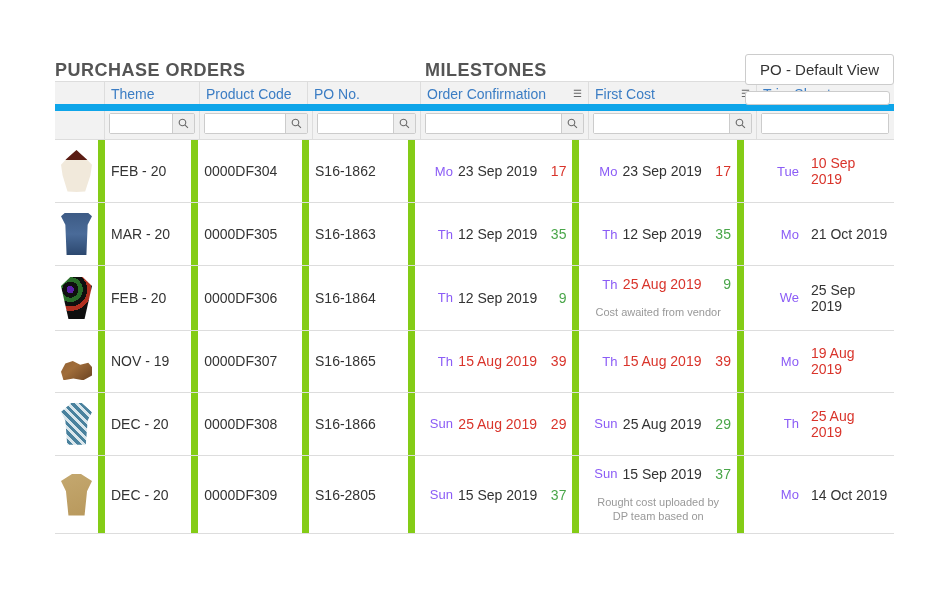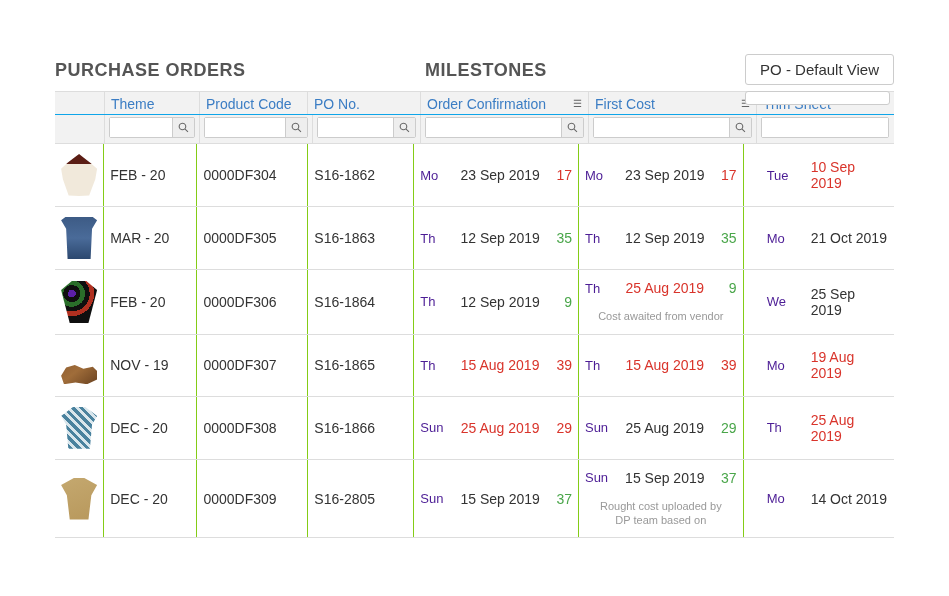--- a/index.html
+++ b/index.html
@@ -9,21 +9,20 @@
     }
     body {
       font-family: -apple-system, BlinkMacSystemFont, "Segoe UI", Arial, sans-serif;
       background: #fff;
       padding: 60px 55px 30px 55px;
       color: #333;
     }
     .header-row {
       display: flex;
       align-items: flex-start;
-      margin-bottom: 10px;
       position: relative;
     }
     .header-section {
       font-weight: 700;
       font-size: 18px;
       color: #555;
       letter-spacing: 0.5px;
     }
     .header-purchase {
       width: 370px;
@@ -52,21 +51,21 @@
       width: 12px;
       border: 1px solid #ccc;
       border-radius: 3px;
     }
     .table-wrap {
       border-top: 1px solid #ddd;
     }
     .col-header-row {
       display: flex;
       background: #f2f2f2;
-      border-bottom: 1px solid #0ea5e9;
+      border-bottom: 7px solid #0ea5e9;
     }
     .col-header {
       padding: 4px 6px 2px 6px;
       font-size: 14px;
       color: #3b7dc4;
       border-right: 1px solid #ddd;
       display: flex;
       align-items: center;
       justify-content: space-between;
     }
@@ -124,21 +123,21 @@
     .data-row {
       display: flex;
       border-bottom: 1px solid #ddd;
       min-height: 62px;
       align-items: stretch;
     }
     .cell {
       padding: 10px 6px;
       font-size: 14px;
       color: #333;
-      border-right: 1px solid #84cc16;
+      border-right: 7px solid #84cc16;
       display: flex;
       align-items: center;
     }
     .cell:last-child {
       border-right: none;
       margin-left: 17px;
     }
     .col-thumb { width: 50px; justify-content: center; }
     .col-theme { width: 95px; }
     .col-po { width: 113px; }
@@ -155,24 +154,25 @@
       flex-direction: column;
       align-items: stretch;
       justify-content: center;
     }
     .milestone-line {
       display: flex;
       align-items: center;
       width: 100%;
     }
     .day-abbr {
-      color: #4c1d95;
+      color: #8b5cf6;
       font-size: 13px;
       width: 32px;
       flex-shrink: 0;
+      text-align: right;
     }
     .date-val {
       flex: 1;
       font-size: 14px;
       text-align: center;
     }
     .date-red { color: #d9342b; }
     .count-val {
       width: 24px;
       text-align: right;

